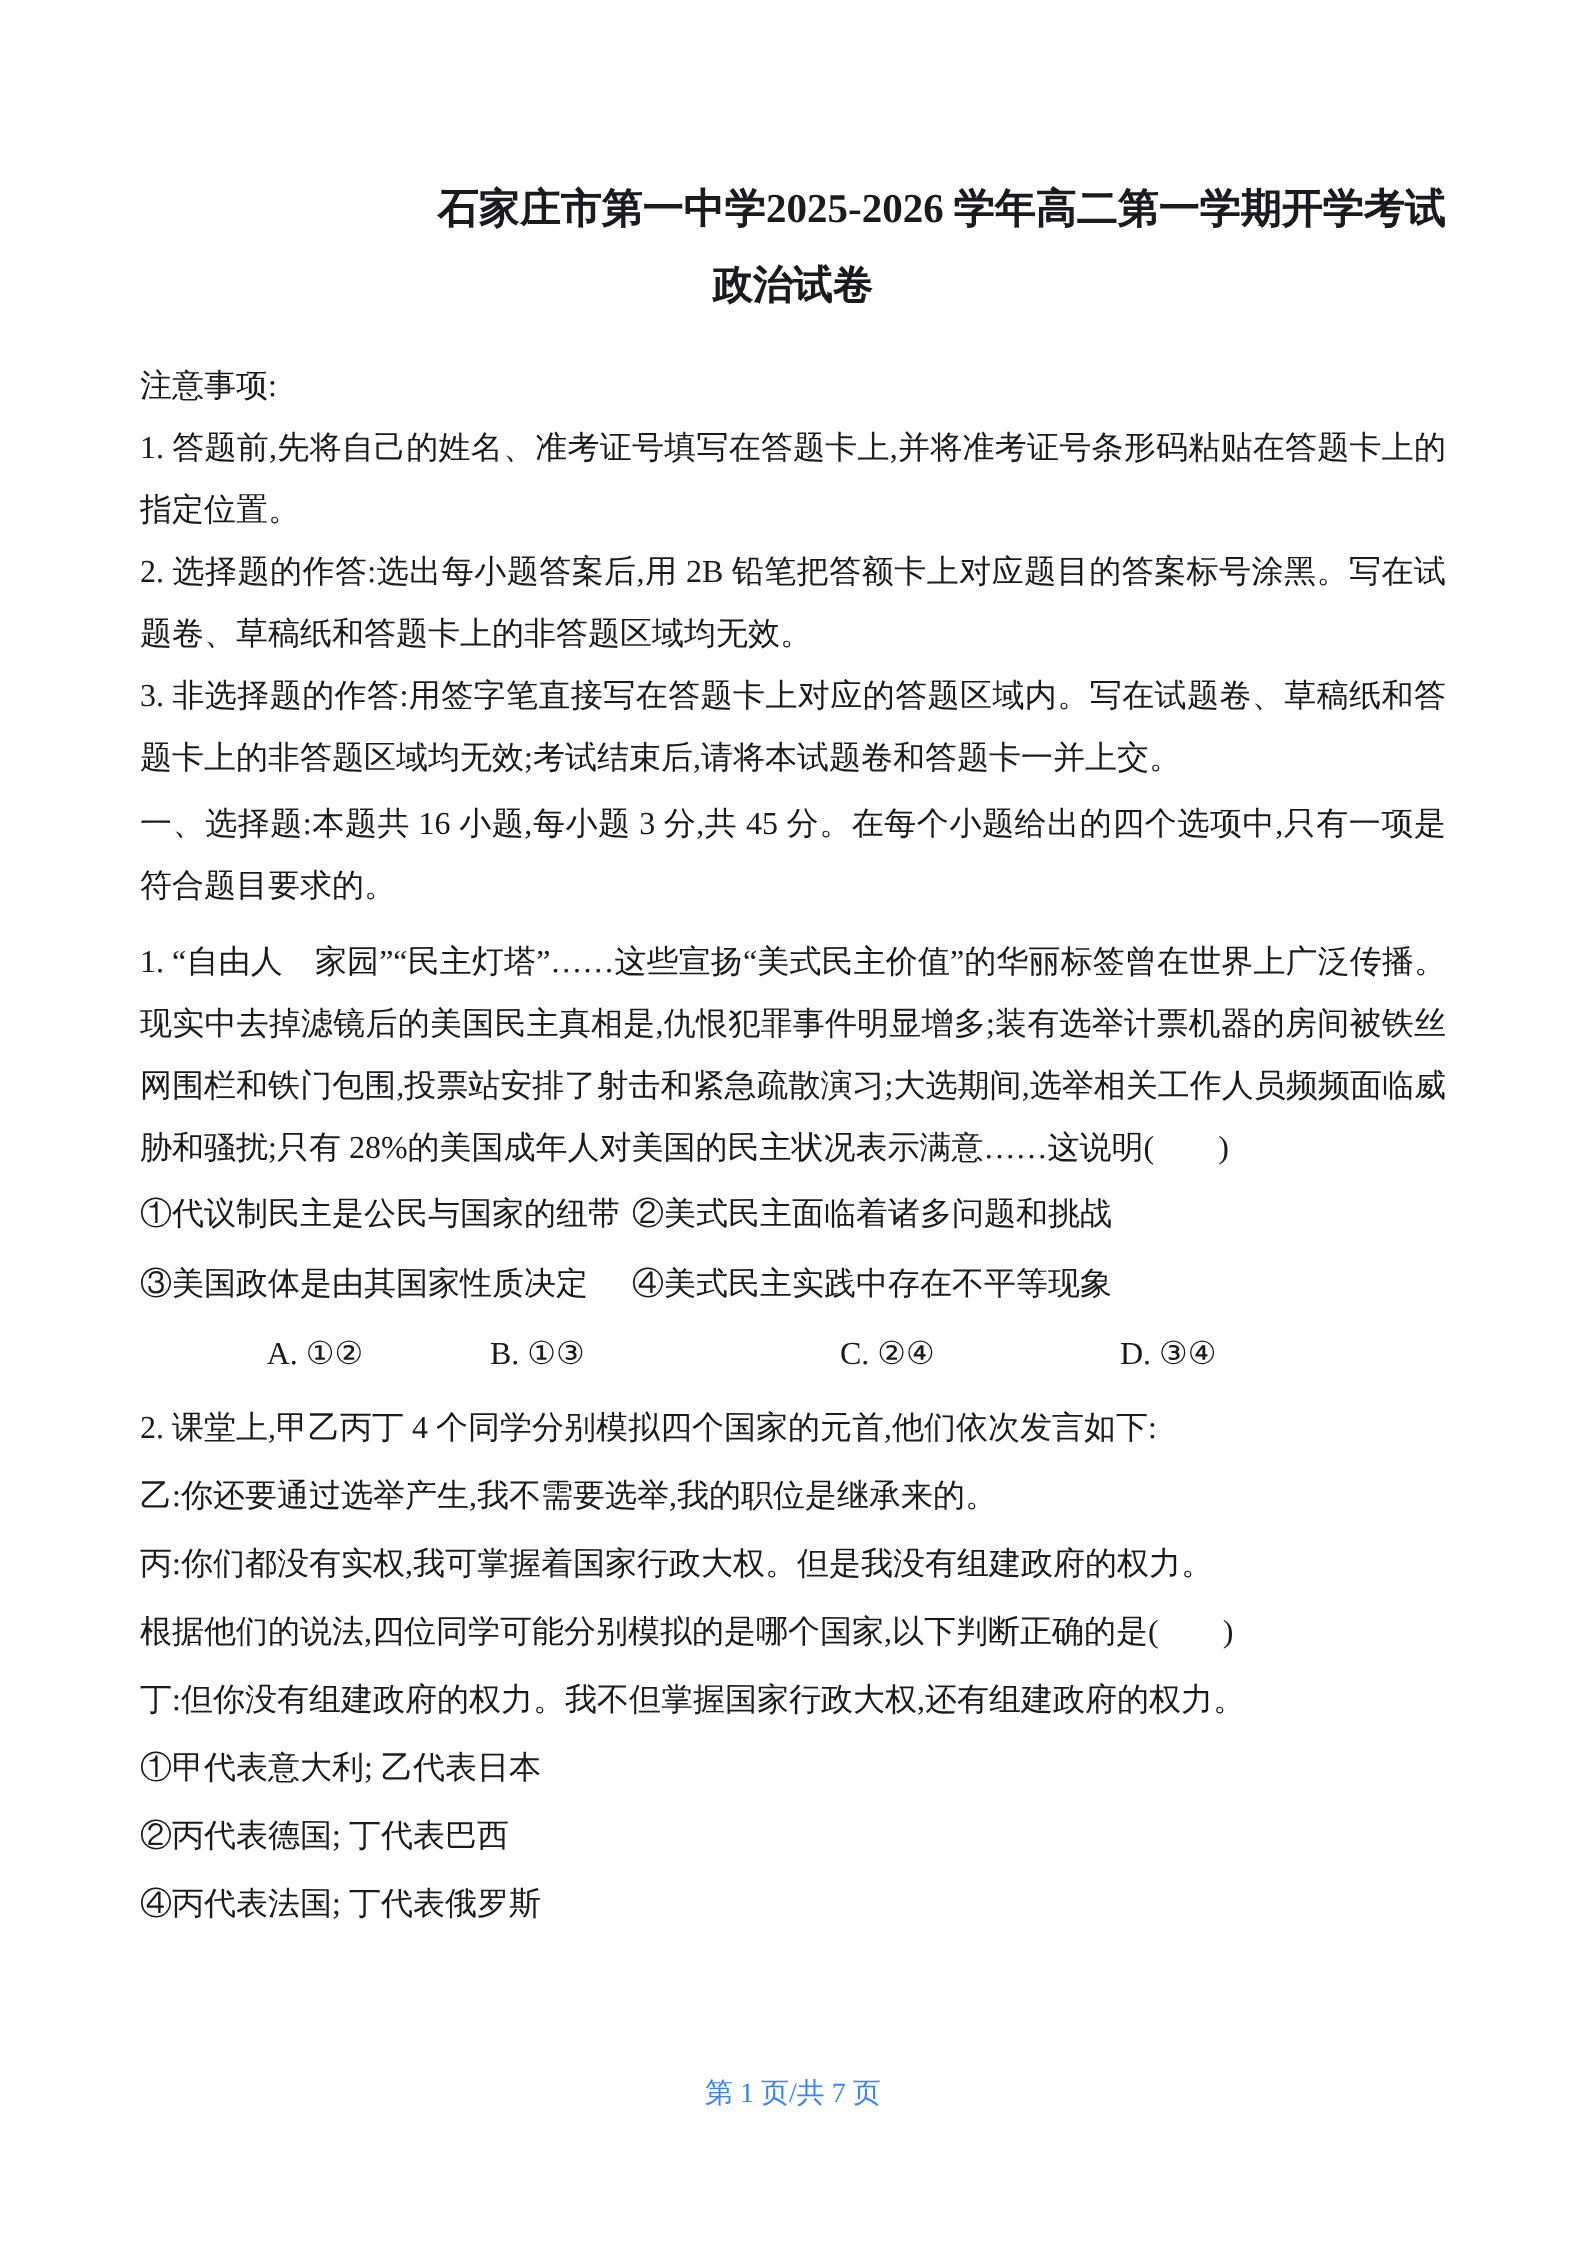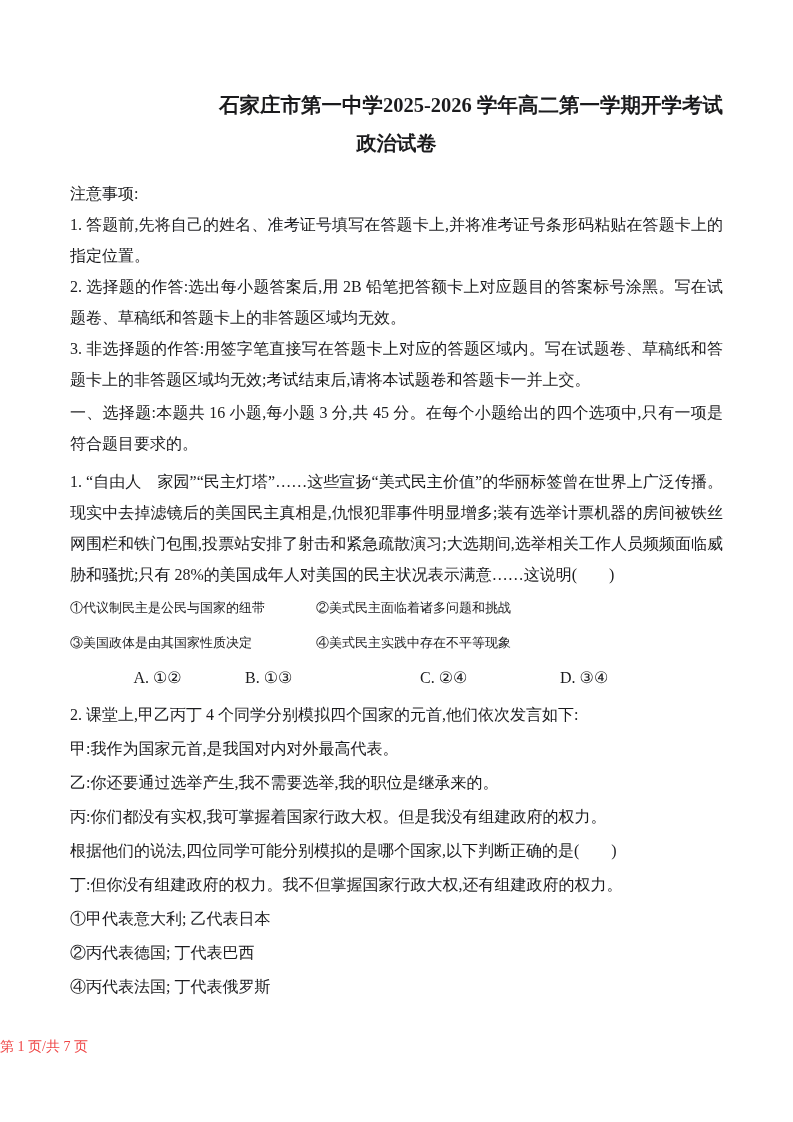--- a/index.html
+++ b/index.html
@@ -26,36 +26,37 @@
     margin: 10px 0 22px 0;
     text-align: center;
     font-size: 20px;
     font-weight: 700;
     line-height: 1.3;
   }
   p { margin: 0; font-size: 16px; line-height: 31px; }
   .body-just { text-align: justify; }
   .section { margin-top: 2px; }
   .stem { margin-top: 7px; line-height: 31px; }
-  .pair-row { display: flex; font-size: 13px; line-height: 35px; }
+  .pair-row { display: flex; font-size: 16px; line-height: 35px; }
   .pair-left { flex: 0 0 246px; width: 246px; }
   .choices-row { display: flex; font-size: 16px; line-height: 36px; }
   .choice.c1 { width: 175px; text-align: center; }
   .choice.c2 { width: 175px; }
   .choice.c3 { width: 140px; }
   .choice.c4 { flex: 1; }
   .q2 { margin-top: 2px; }
   .q2-line { line-height: 34px; }
   .footer {
     position: absolute;
     left: 0;
     bottom: 66px;
     width: 100%;
+    text-align: center;
     font-size: 14px;
-    color: #ef4444;
+    color: #3b82f6;
   }
 </style>
 </head>
 <body>
 
 <div class="page">
 
   <h1 class="title">石家庄市第一中学2025-2026 学年高二第一学期开学考试</h1>
   <h2 class="subtitle">政治试卷</h2>
 
@@ -81,21 +82,20 @@
     <div class="choices-row">
       <span class="choice c1">A. ①②</span>
       <span class="choice c2">B. ①③</span>
       <span class="choice c3">C. ②④</span>
       <span class="choice c4">D. ③④</span>
     </div>
   </div>
 
   <div class="q2">
     <p class="q2-line">2. 课堂上,甲乙丙丁 4 个同学分别模拟四个国家的元首,他们依次发言如下:</p>
-    <p class="q2-line">甲:我作为国家元首,是我国对内对外最高代表。</p>
     <p class="q2-line">乙:你还要通过选举产生,我不需要选举,我的职位是继承来的。</p>
     <p class="q2-line">丙:你们都没有实权,我可掌握着国家行政大权。但是我没有组建政府的权力。</p>
     <p class="q2-line">根据他们的说法,四位同学可能分别模拟的是哪个国家,以下判断正确的是(　　)</p>
     <p class="q2-line">丁:但你没有组建政府的权力。我不但掌握国家行政大权,还有组建政府的权力。</p>
     <p class="q2-line">①甲代表意大利; 乙代表日本</p>
     <p class="q2-line">②丙代表德国; 丁代表巴西</p>
     <p class="q2-line">④丙代表法国; 丁代表俄罗斯</p>
   </div>
 
   <div class="footer">第 1 页/共 7 页</div>

